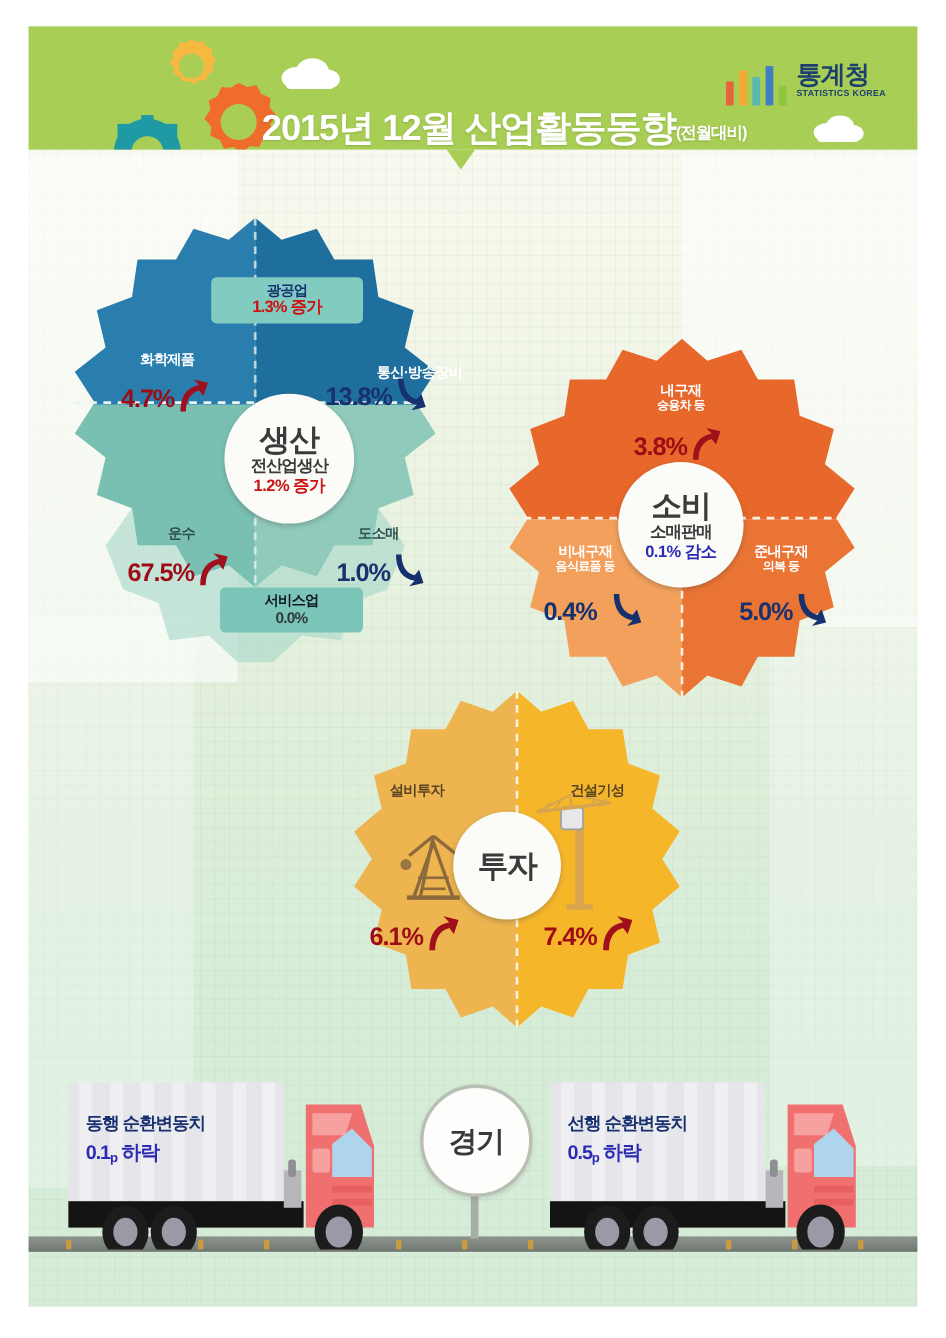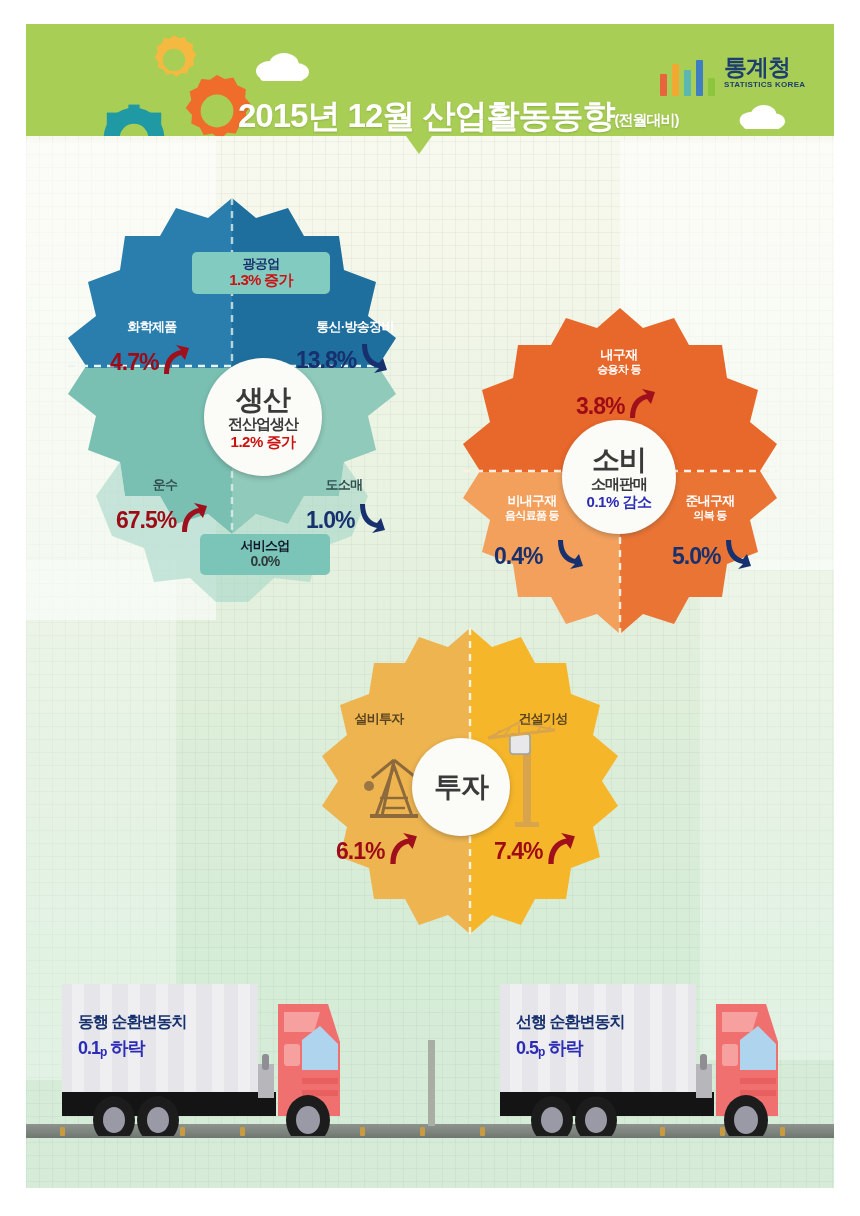--- a/index.html
+++ b/index.html
@@ -233,21 +233,21 @@
   </div>
   <div class="val" style="left:110px;top:344px;">
     <span class="num up">4.7%</span>
     <span class="arw">
       <svg width="30" height="32" viewBox="0 0 30 32">
           <path d="M4 30C4 16 10 8 21 6l-5-5 13 3-4 12-4-5C13 13 9 20 9 30z" fill="#a00f1c"></path>
         </svg>
     </span>
   </div>
 
-  <div class="lbl" style="left:290px;top:320px;width:130px;">
+  <div class="lbl" style="left:290px;top:332px;width:130px;text-align:right;">
     <span class="t1">통신·방송장비</span>
   </div>
   <div class="val" style="left:296px;top:342px;">
     <span class="num down">13.8%</span>
     <span class="arw">
       <svg width="30" height="32" viewBox="0 0 30 32">
           <path d="M4 2C4 16 10 24 21 26l-5 5 13-3-4-12-4 5C13 19 9 12 9 2z" fill="#17306e"></path>
         </svg>
     </span>
   </div>
@@ -492,14 +492,15 @@
         <ellipse cx="246" cy="142" rx="12" ry="14"></ellipse>
       </g>
     </svg>
   </div>
   <div class="box-text" style="left:516px;top:1012px;width:168px;">
     <span class="b1">선행 순환변동치</span>
     <span class="b2"><span>0.5</span><span class="sup">p</span> <span>하락</span></span>
   </div>
 
   <div class="sign-post"></div>
+  <div class="sign">경기</div>
 
 </div>
 
 </body></html>

